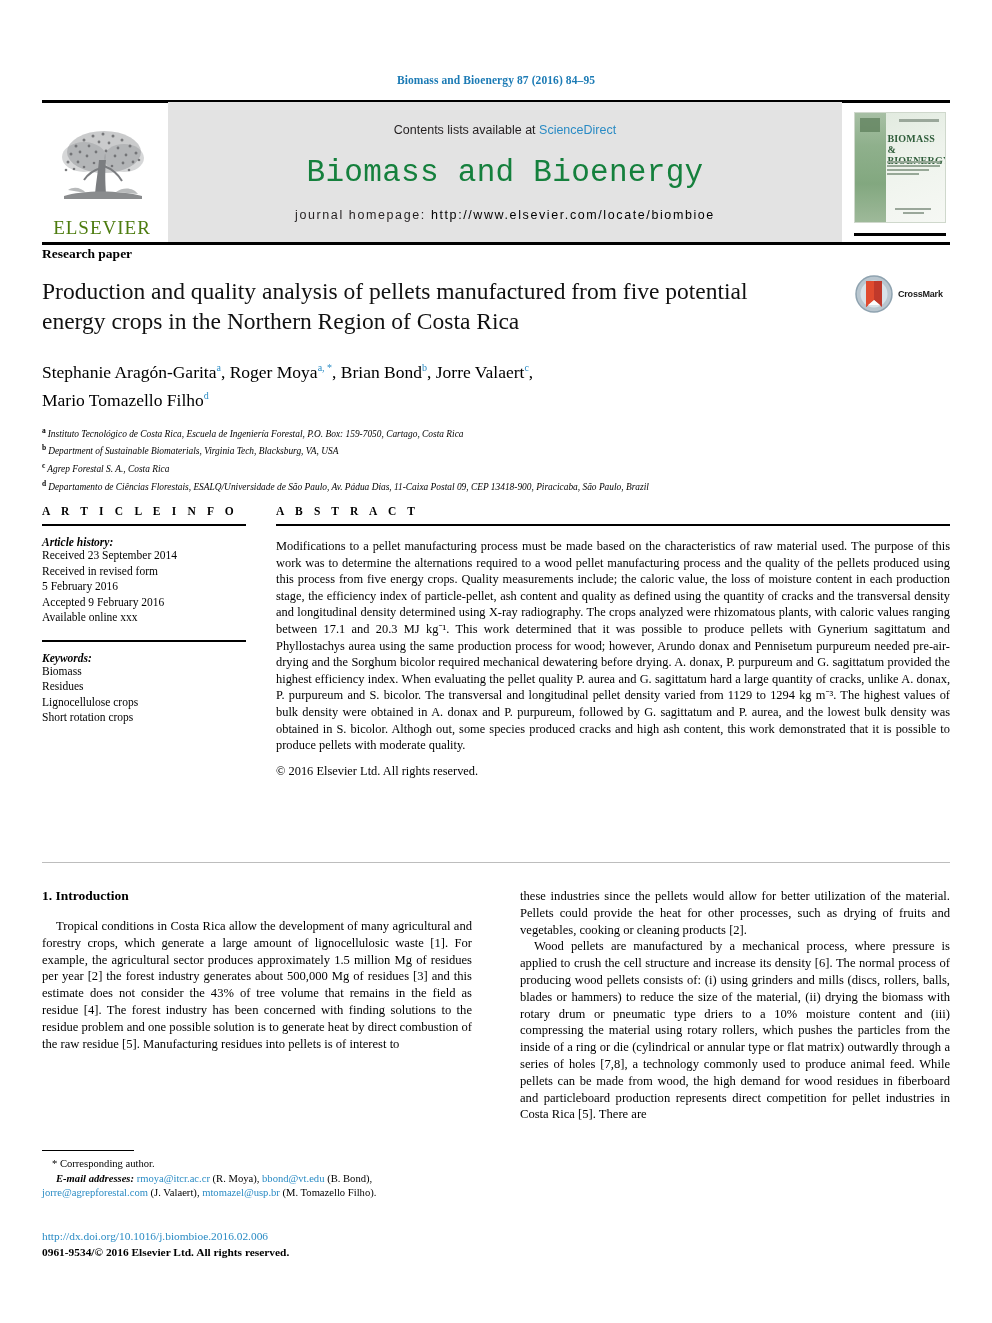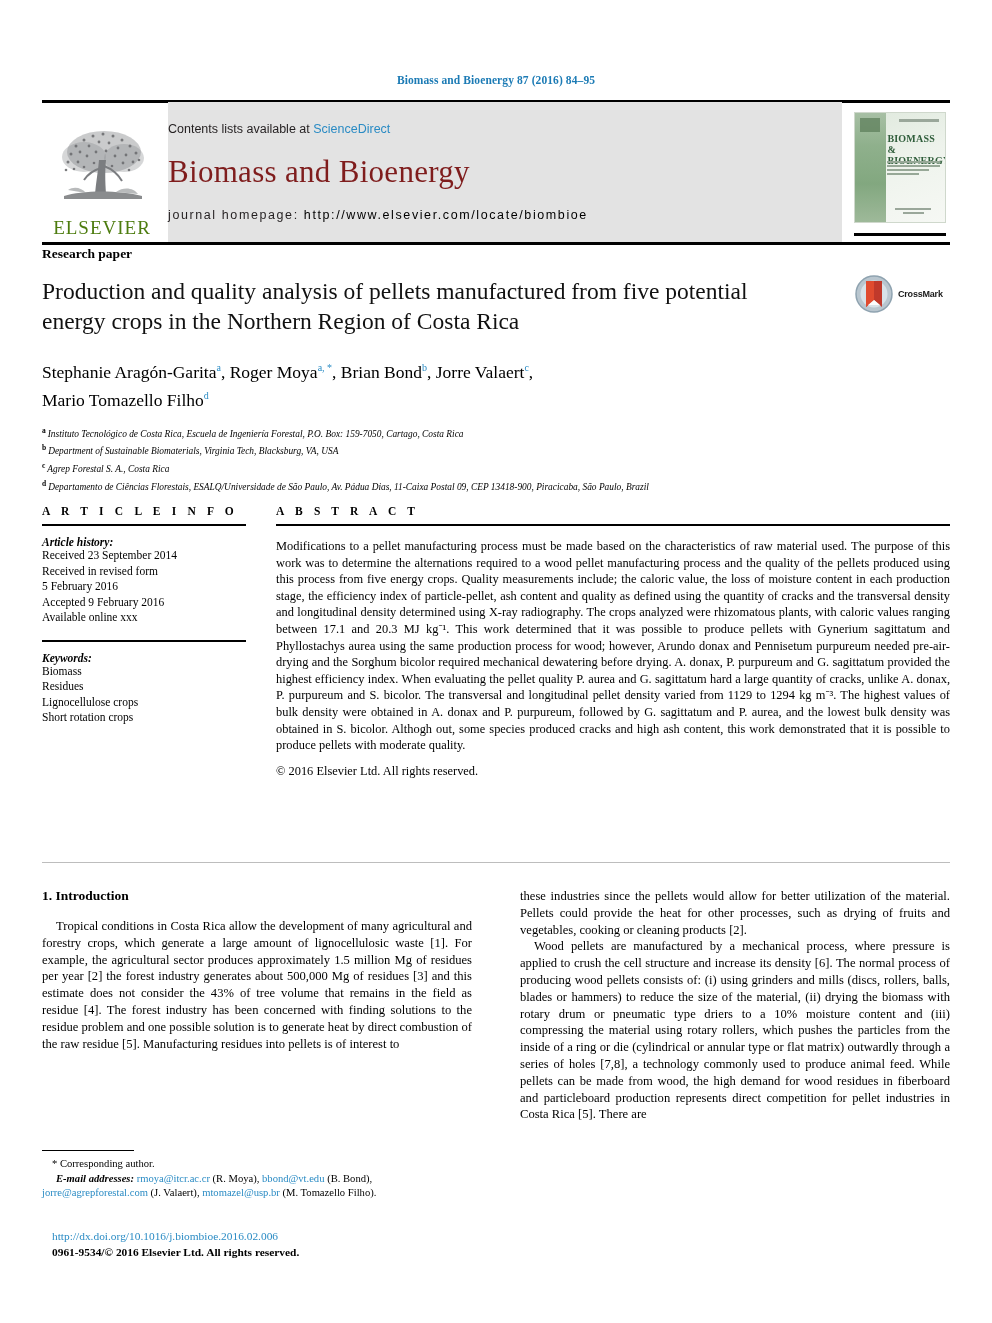--- a/index.html
+++ b/index.html
@@ -78,36 +78,37 @@
     color: #4d7c0f;
     font-weight: normal;
     margin-top: 1px;
   }
   .mast-center {
     flex: 1 1 auto;
     background: #e3e3e3;
     margin: 2px 4px 3px 6px;
     display: flex;
     flex-direction: column;
+    align-items: center;
     justify-content: center;
     position: relative;
   }
   .contents-line {
     font-family: "Liberation Sans", sans-serif;
     font-size: 12.5px;
     color: #231f20;
     margin-top: 4px;
   }
   .contents-line .sd {
     color: #2a8bc4;
   }
   .journal-title {
-    font-family: Liberation Serif, serif;
+    font-family: Liberation Mono, monospace;
     font-size: 31px;
-    color: #7f1d1d;
+    color: #15803d;
     margin-top: 18px;
     margin-bottom: 18px;
     letter-spacing: .3px;
   }
   .homepage-line {
     font-family: "Liberation Sans", sans-serif;
     font-size: 12.5px;
     letter-spacing: 1.6px;
     color: #231f20;
     margin-bottom: 4px;
@@ -344,21 +345,21 @@
   .fn-line {
     font-family: Liberation Serif, serif;
     font-size: 10.6px;
     line-height: 14.5px;
     margin: 0;
   }
   .fn-em { font-style: italic; font-weight: bold; }
   .link { color: #2a8bc4; }
   .doi-block {
     position: absolute;
-    left: 52px;
+    left: 42px;
     top: 1228px;
     width: 430px;
   }
   .doi-line {
     font-family: "Liberation Serif", serif;
     font-size: 11.4px;
     line-height: 16px;
     margin: 0;
   }
 </style>

